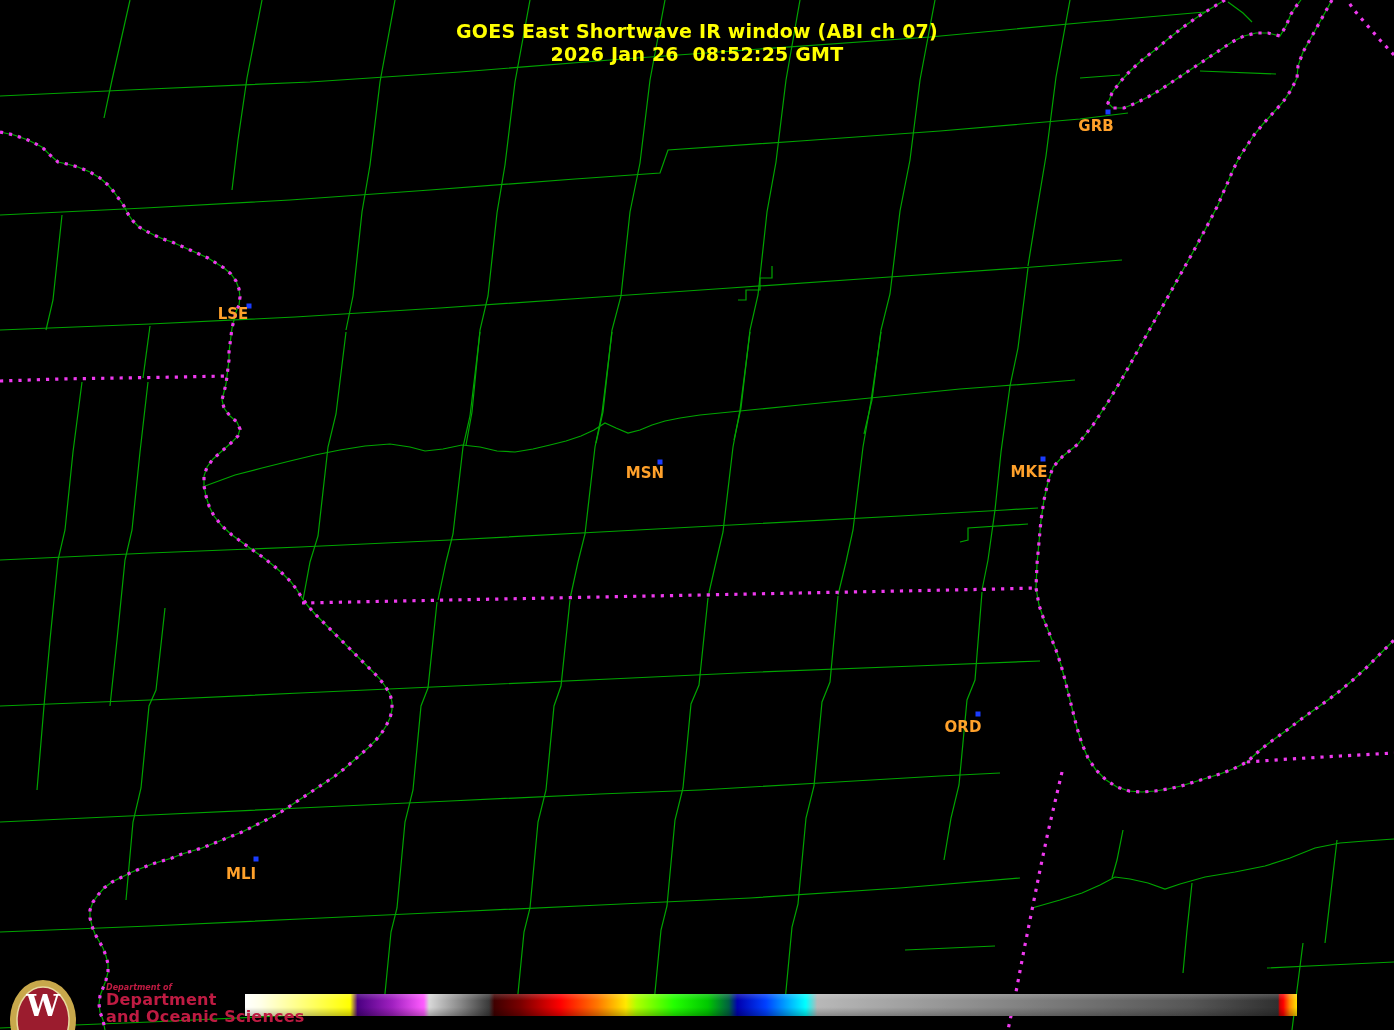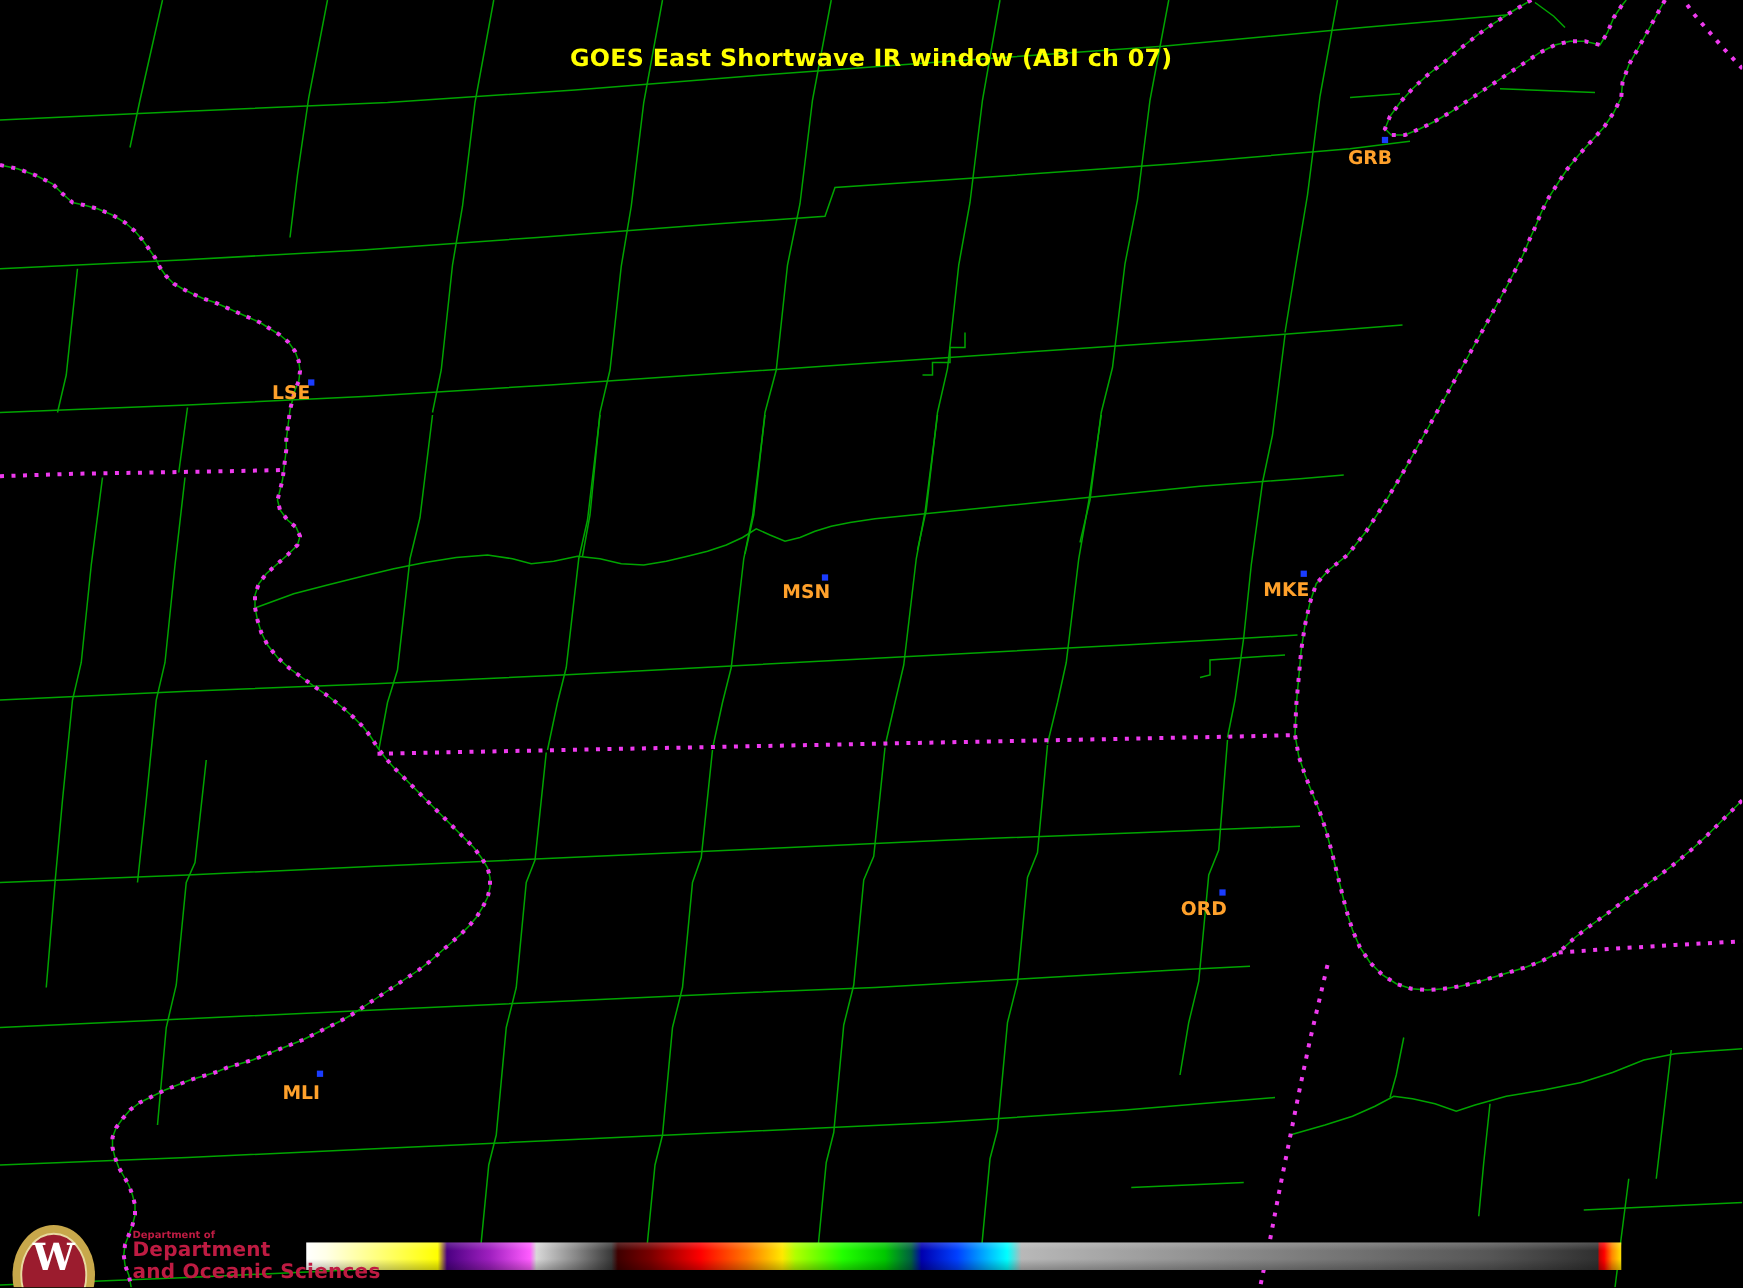--- a/index.html
+++ b/index.html
@@ -6,21 +6,21 @@
   .stage{position:relative;width:1394px;height:1030px;background:#000;overflow:hidden;
          font-family:"DejaVu Sans","Liberation Sans",sans-serif;}
   #mapsvg{position:absolute;left:0;top:0;}
   .titleblock{position:absolute;top:20px;left:0;width:100%;text-align:center;line-height:23px;
               font-weight:bold;font-size:19px;letter-spacing:0.2px;pointer-events:none;}
   .titleblock div{white-space:pre;}
   #colorbar{position:absolute;left:245px;top:994px;width:1052px;height:22px;}
   #colorbar .sheen{position:absolute;inset:0;background:linear-gradient(to bottom,rgba(255,255,255,0.18),rgba(255,255,255,0) 30%,rgba(0,0,0,0) 60%,rgba(0,0,0,0.25));}
   .logo{position:absolute;left:6px;top:980px;display:flex;align-items:flex-start;}
   .logo-text{margin-left:28px;margin-top:4px;line-height:1.05;}
-  .logo-text .dept{font-size:8px;font-weight:bold;}
+  .logo-text .dept{font-size:8px;font-weight:bold;font-style:italic;}
   .logo-text .big{font-size:16px;font-weight:bold;letter-spacing:0.2px;}
 </style>
 </head>
 <body>
 
 <div class="stage">
 
   <svg id="mapsvg" width="1394" height="1030" viewBox="0 0 1394 1030">
     <g id="county-layer">
         <polyline points="0,96 150,89 310,82 460,72 610,60 760,49 930,37 1090,22 1205,12" fill="none" stroke="#00A400" stroke-width="1.2"></polyline>
@@ -93,22 +93,23 @@
         <text x="645" y="478" text-anchor="middle" fill="#FFA12B" font-size="15" font-weight="bold" font-family="DejaVu Sans, Liberation Sans, sans-serif">MSN</text>
         <rect x="1040.5" y="456.5" width="5" height="5" fill="#1A3CFF"></rect>
         <text x="1029" y="477" text-anchor="middle" fill="#FFA12B" font-size="15" font-weight="bold" font-family="DejaVu Sans, Liberation Sans, sans-serif">MKE</text>
         <rect x="975.5" y="711.5" width="5" height="5" fill="#1A3CFF"></rect>
         <text x="963" y="732" text-anchor="middle" fill="#FFA12B" font-size="15" font-weight="bold" font-family="DejaVu Sans, Liberation Sans, sans-serif">ORD</text>
         <rect x="253.5" y="856.5" width="5" height="5" fill="#1A3CFF"></rect>
         <text x="241" y="879" text-anchor="middle" fill="#FFA12B" font-size="15" font-weight="bold" font-family="DejaVu Sans, Liberation Sans, sans-serif">MLI</text>
       </g>
   </svg>
 
-  <div class="titleblock" style="color: rgb(255, 255, 0); margin-top: 16px;">
+  <div class="titleblock" style="color: rgb(255, 255, 0);">
     <div>GOES East Shortwave IR window (ABI ch 07)</div>
+    <div>2026 Jan 26  08:52:25 GMT</div>
   </div>
 
   <div id="colorbar" style="left: 245px; top: 994px; width: 1052px; height: 22px; background: linear-gradient(to right, rgb(255, 255, 255) 0%, rgb(255, 255, 232) 1.5%, rgb(255, 255, 0) 10%, rgb(75, 0, 130) 10.7%, rgb(160, 32, 192) 14%, rgb(255, 92, 255) 17%, rgb(216, 216, 216) 17.5%, rgb(136, 136, 136) 20.5%, rgb(58, 58, 58) 23.2%, rgb(63, 0, 0) 23.7%, rgb(122, 0, 0) 26.2%, rgb(255, 0, 0) 30%, rgb(255, 119, 0) 33.5%, rgb(255, 232, 0) 36.2%, rgb(176, 255, 0) 37.2%, rgb(34, 255, 0) 40.8%, rgb(0, 200, 0) 44%, rgb(0, 96, 64) 46%, rgb(0, 0, 176) 46.8%, rgb(0, 64, 255) 49.5%, rgb(0, 192, 255) 52%, rgb(0, 255, 255) 53.3%, rgb(184, 184, 184) 54.4%, rgb(140, 140, 140) 70%, rgb(86, 86, 86) 90%, rgb(48, 48, 48) 98.2%, rgb(204, 0, 0) 98.35%, rgb(255, 0, 0) 98.7%, rgb(255, 136, 0) 99.3%, rgb(255, 226, 0) 100%);">
     <div class="sheen"></div>
   </div>
 
   <div class="logo">
     <svg width="72" height="50" viewBox="0 0 72 50">
       <ellipse id="crest-outer" cx="37" cy="40" rx="33" ry="40" fill="#C8A84B"></ellipse>
       <ellipse id="crest-inner" cx="37" cy="40" rx="26" ry="33" fill="#9B1C2E" stroke="#E8D9A0" stroke-width="1.5"></ellipse>

